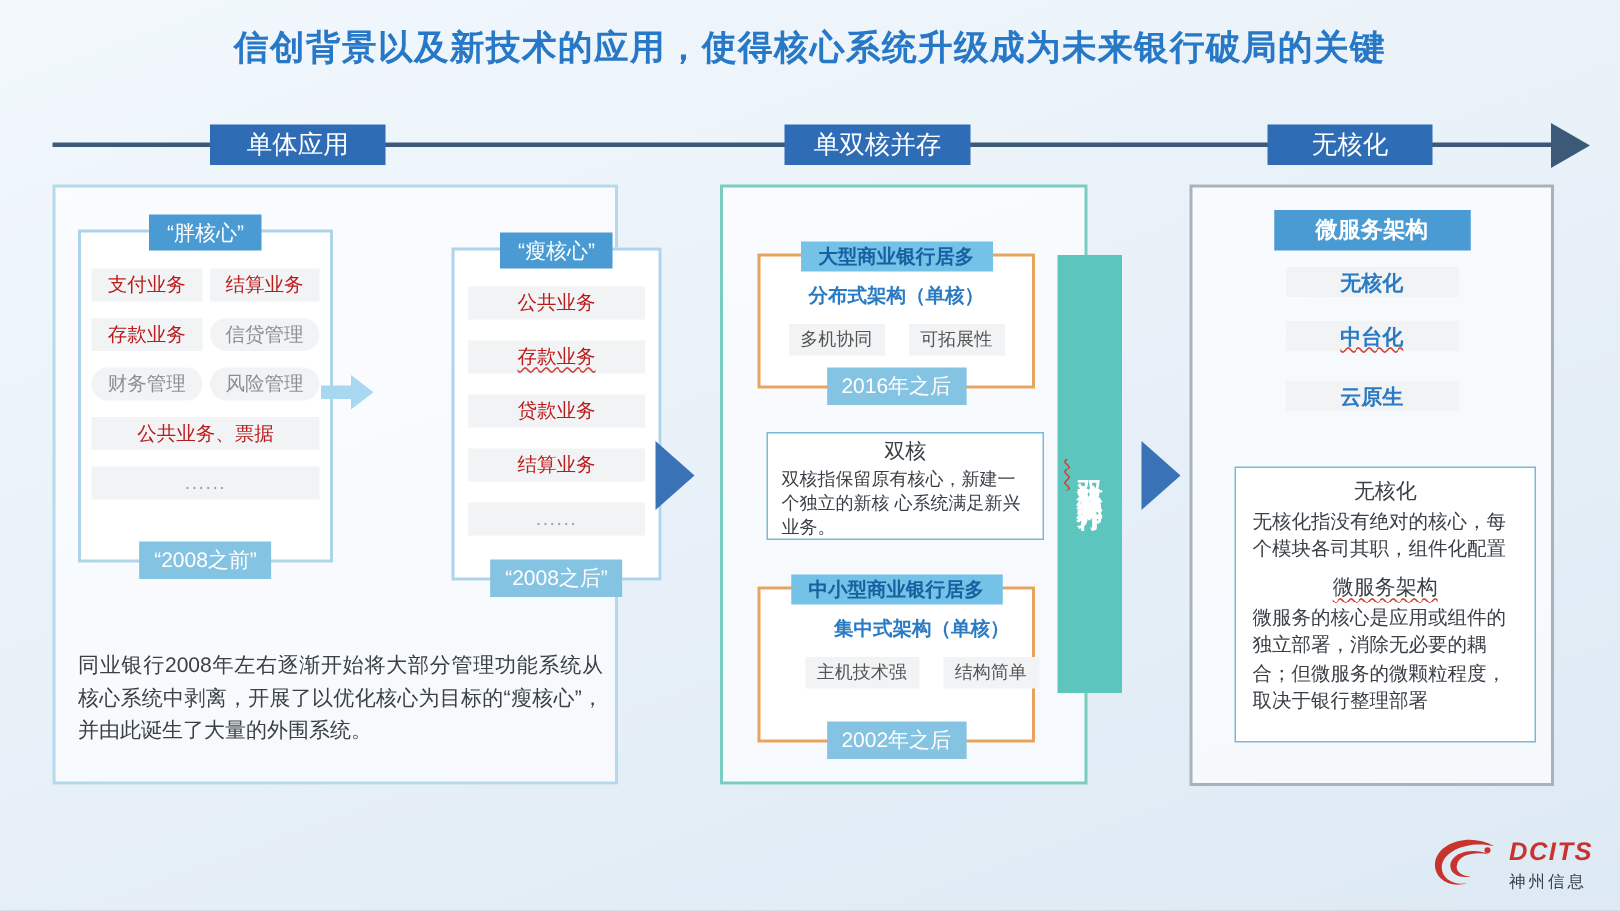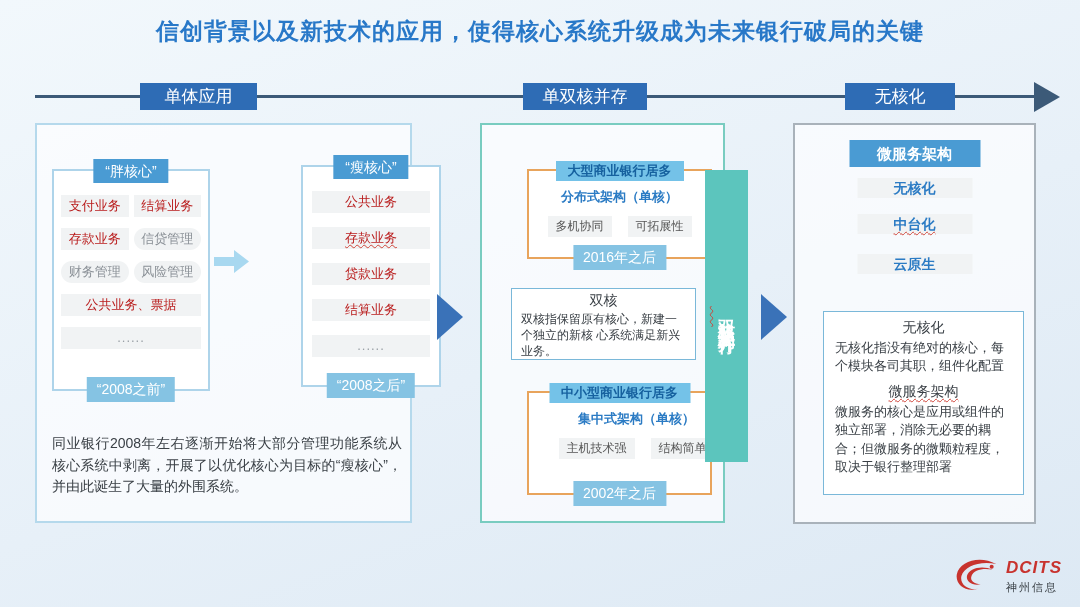--- a/index.html
+++ b/index.html
@@ -19,21 +19,21 @@
   .tl-b1 { left:140px; width:117px; } .tl-b2 { left:523px; width:124px; } .tl-b3 { left:845px; width:110px; }
 
   
   .panel { position:absolute; top:123px; background:rgba(253,254,255,0.72); }
   .panel-left  { left:35px;  width:377px; height:400px; border:2px solid #b5d9ec; }
   .panel-mid   { left:480px; width:245px; height:400px; border:2px solid #79ccc0; }
   .panel-right { left:793px; width:243px; height:401px; border:2px solid #a9b2ba; }
 
   
   .core-box { position:absolute; background:#fff; border:2px solid #aed4ea; }
-  .core-fat  { left:15px;  top:44px; width:158px; height:222px; }
+  .core-fat  { left:15px;  top:28px; width:170px; height:222px; }
   .core-thin { left:222px; top:40px; width:140px; height:222px;margin-left:42px; }
   .hdr-badge { position:absolute; top:-12px; left:50%; transform:translateX(-50%); background:#4a9bd3;
        color:#fff; font-size:14px; height:24px; line-height:24px; text-align:center;
        white-space:nowrap; padding:0 12px; }
   .ftr-badge { position:absolute; bottom:-13px; left:50%; transform:translateX(-50%); background:#85c3e3;
        color:#fff; font-size:14px; height:25px; line-height:25px; padding:0 10px; white-space:nowrap; }
   .grid2 { position:absolute; top:24px; left:7px; right:7px; display:grid;
        grid-template-columns:1fr 1fr; gap:11px 5px; }
   .grid1 { position:absolute; top:24px; left:9px; right:9px; display:grid;
        grid-template-columns:1fr; gap:14px; }
@@ -45,21 +45,21 @@
   .block-arrow { position:absolute; left:176px; top:123px; }
   .desc { position:absolute; left:15px; top:308px; width:350px; font-size:14px;
        color:#3a4046; line-height:1.55; text-align:justify; }
 
   
   .flow-arrow { position:absolute; top:294px; width:0; height:0;
        border-left:26px solid #3a72b8; border-top:23px solid transparent; border-bottom:23px solid transparent; }
   .fa1 { left:437px; } .fa2 { left:761px; }
 
   
-  .obox { position:absolute; left:45px; width:185px; border:2px solid #e8a45c; background:#fff; }
+  .obox { position:absolute; left:23px; width:185px; border:2px solid #e8a45c; background:#fff; }
   .obox-1 { top:44px;  height:90px; }
   .obox-2 { top:266px; height:104px;padding-left:34px; }
   .hdr-badge.lt { background:#74c2e8; color:#16619f; font-size:13px; font-weight:bold;
        height:20px; line-height:20px; top:-10px; }
   .obox .sub { margin-top:17px; text-align:center; color:#2b7bc4; font-weight:bold; font-size:13px; }
   .chip-row { display:flex; justify-content:center; gap:16px; margin-top:10px; }
   .chip-row .chip { padding:0 8px; height:21px; line-height:21px; font-size:12px; color:#555; }
   .dbox { position:absolute; left:29px; top:163px; width:185px; height:72px;
        border:1.5px solid #7ab8d9; background:#fff; }
   .dbox .t { text-align:center; font-size:14px; color:#3a4046; margin-top:3px; }

